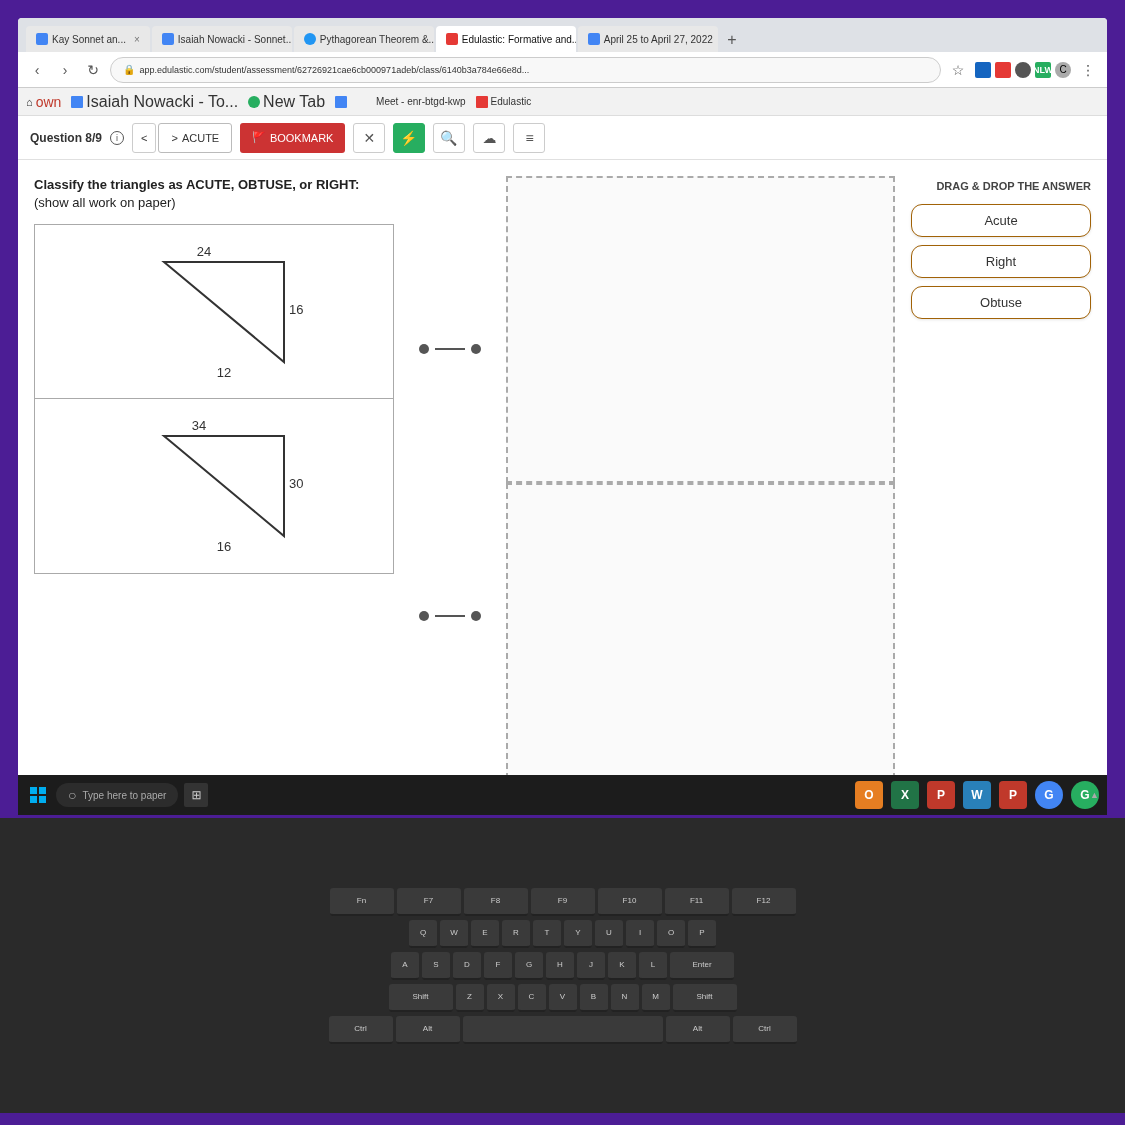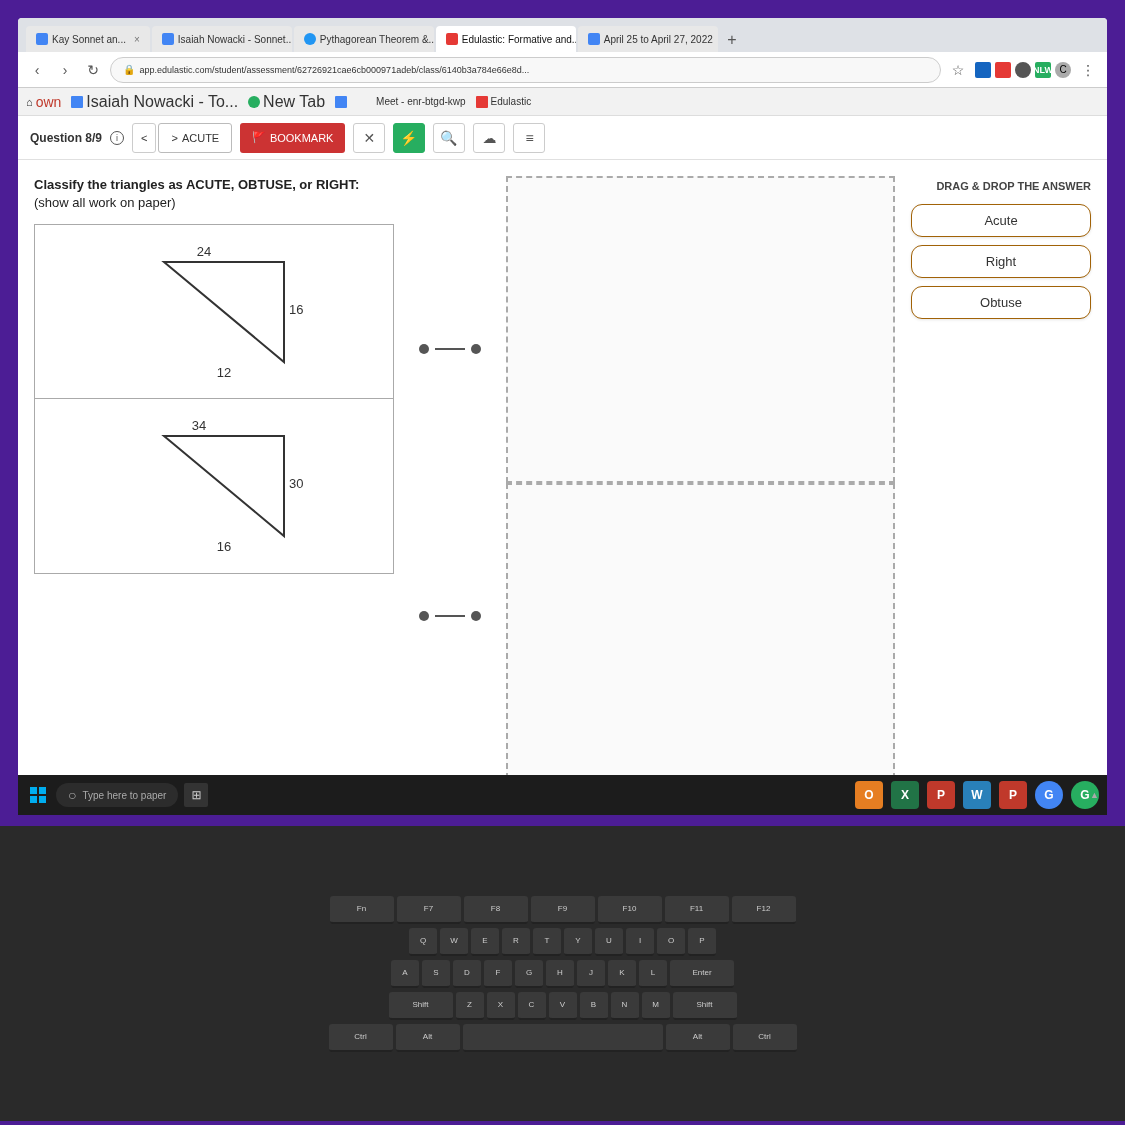--- a/index.html
+++ b/index.html
@@ -373,21 +373,21 @@
       border-radius: 4px;
       display: flex;
       align-items: center;
       justify-content: center;
       font-size: 16px;
     }
 
     
     .keyboard-area {
       position: absolute;
-      bottom: 4px;
+      bottom: 12px;
       left: 0;
       right: 0;
       height: 295px;
       background: #2a2a2a;
       display: flex;
       align-items: center;
       justify-content: center;
     }
 
     .keyboard {

